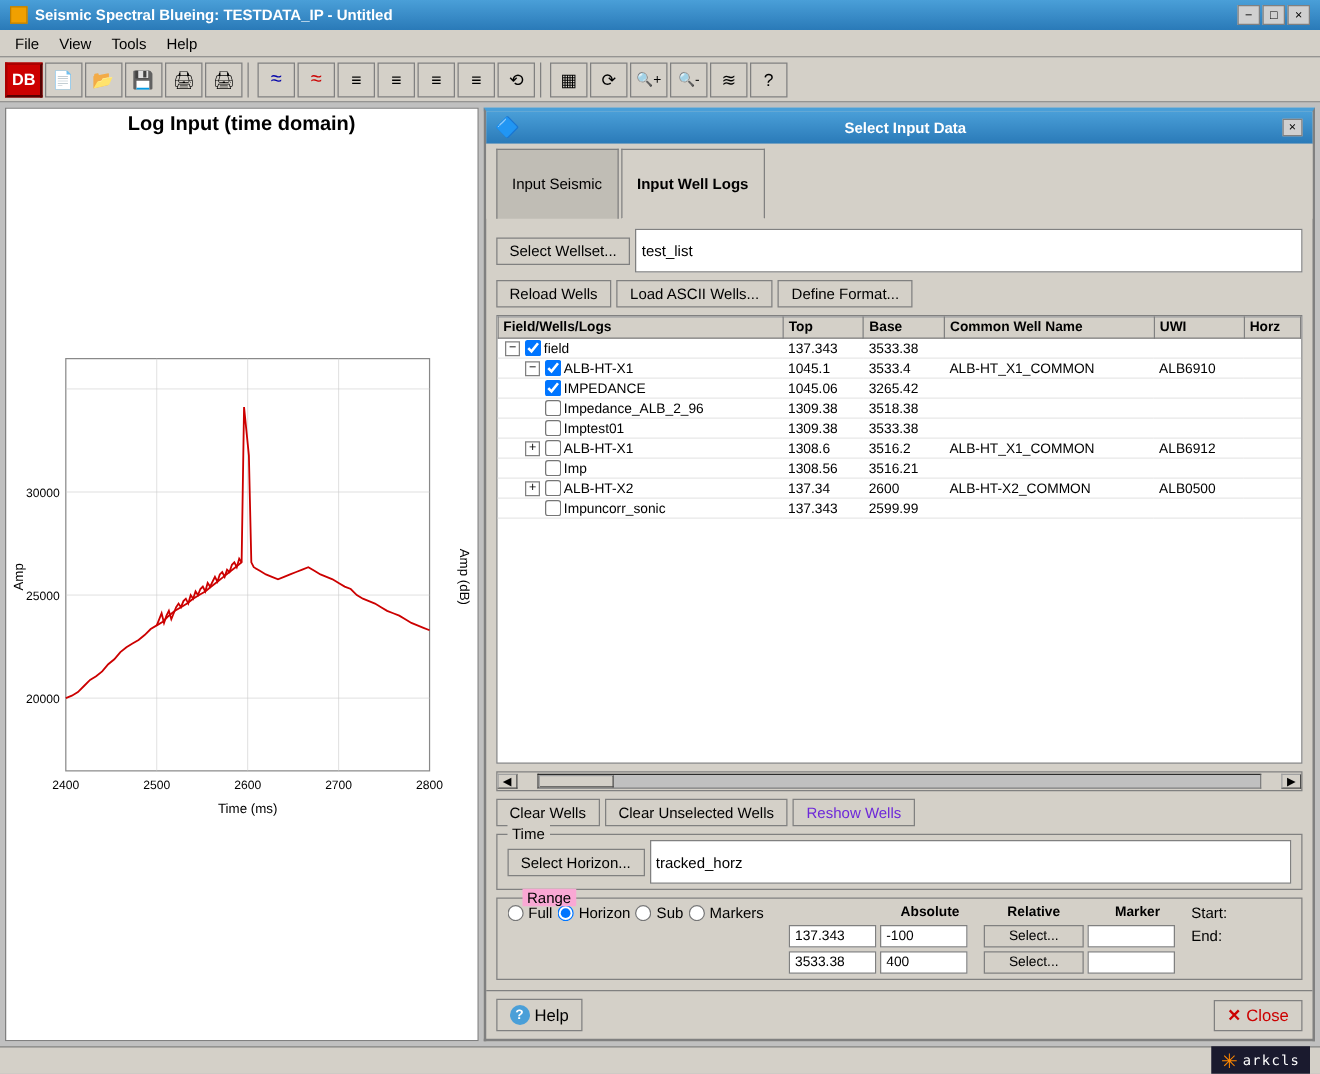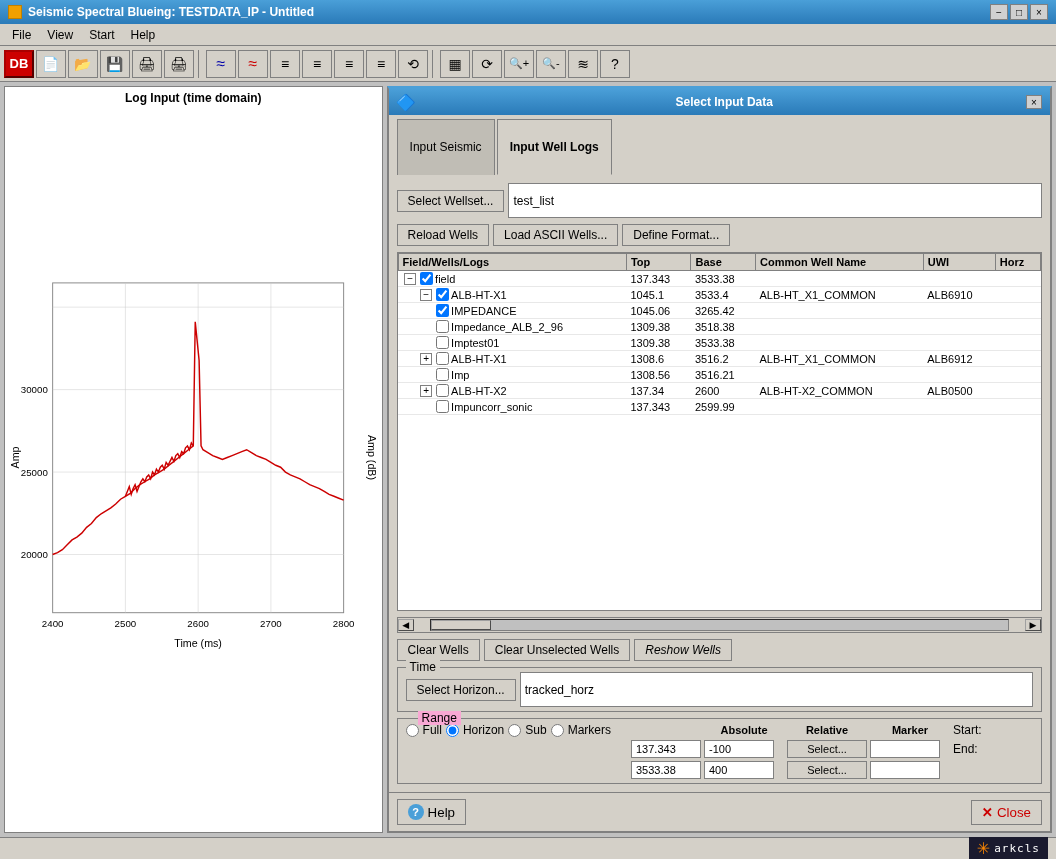--- a/index.html
+++ b/index.html
@@ -106,21 +106,21 @@
     .chart-panel {
       width: 440px;
       background: white;
       border: 1px solid #808080;
       margin: 4px;
       padding: 4px;
       position: relative;
     }
     .chart-title {
       text-align: center;
-      font-size: 12px;
+      font-size: 16px;
       font-weight: bold;
       margin-bottom: 4px;
     }
     .chart-area {
       width: 100%;
       height: calc(100% - 40px);
     }
 
     
     .dialog-panel {
@@ -414,21 +414,21 @@
   <div class="title-bar-buttons">
     <button class="title-btn">−</button>
     <button class="title-btn">□</button>
     <button class="title-btn">×</button>
   </div>
 </div>
 
 <div class="menu-bar">
   <span class="menu-item">File</span>
   <span class="menu-item">View</span>
-  <span class="menu-item">Start</span>
+  <span class="menu-item">Tools</span>
   <span class="menu-item">Help</span>
 </div>
 
 <div class="toolbar">
   <button class="toolbar-btn" style="font-size:13px;font-weight:bold;background:#c00;color:white;border:2px outset #a00;">DB</button>
   <button class="toolbar-btn">📄</button>
   <button class="toolbar-btn">📂</button>
   <button class="toolbar-btn">💾</button>
   <button class="toolbar-btn">🖨</button>
   <button class="toolbar-btn">🖨</button>
@@ -682,21 +682,21 @@
         <div style="width:16px;height:12px;background:#d4d0c8;border:1px outset #a0a0a0;cursor:pointer;display:flex;align-items:center;justify-content:center;font-size:9px;">◀</div>
         <div class="scroll-track">
           <div class="scroll-thumb"></div>
         </div>
         <div style="width:16px;height:12px;background:#d4d0c8;border:1px outset #a0a0a0;cursor:pointer;display:flex;align-items:center;justify-content:center;font-size:9px;">▶</div>
       </div>
 
       <div class="bottom-buttons">
         <button class="btn">Clear Wells</button>
         <button class="btn">Clear Unselected Wells</button>
-        <button class="btn" style="color:#000000;font-style:italic;">Reshow Wells</button>
+        <button class="btn" style="color:#6d28d9;">Reshow Wells</button>
       </div>
 
       <div class="section-box">
         <span class="section-label">Time</span>
         <div class="row">
           <button class="btn">Select Horizon...</button>
           <input class="text-field" type="text" value="tracked_horz" style="">
         </div>
       </div>
 

